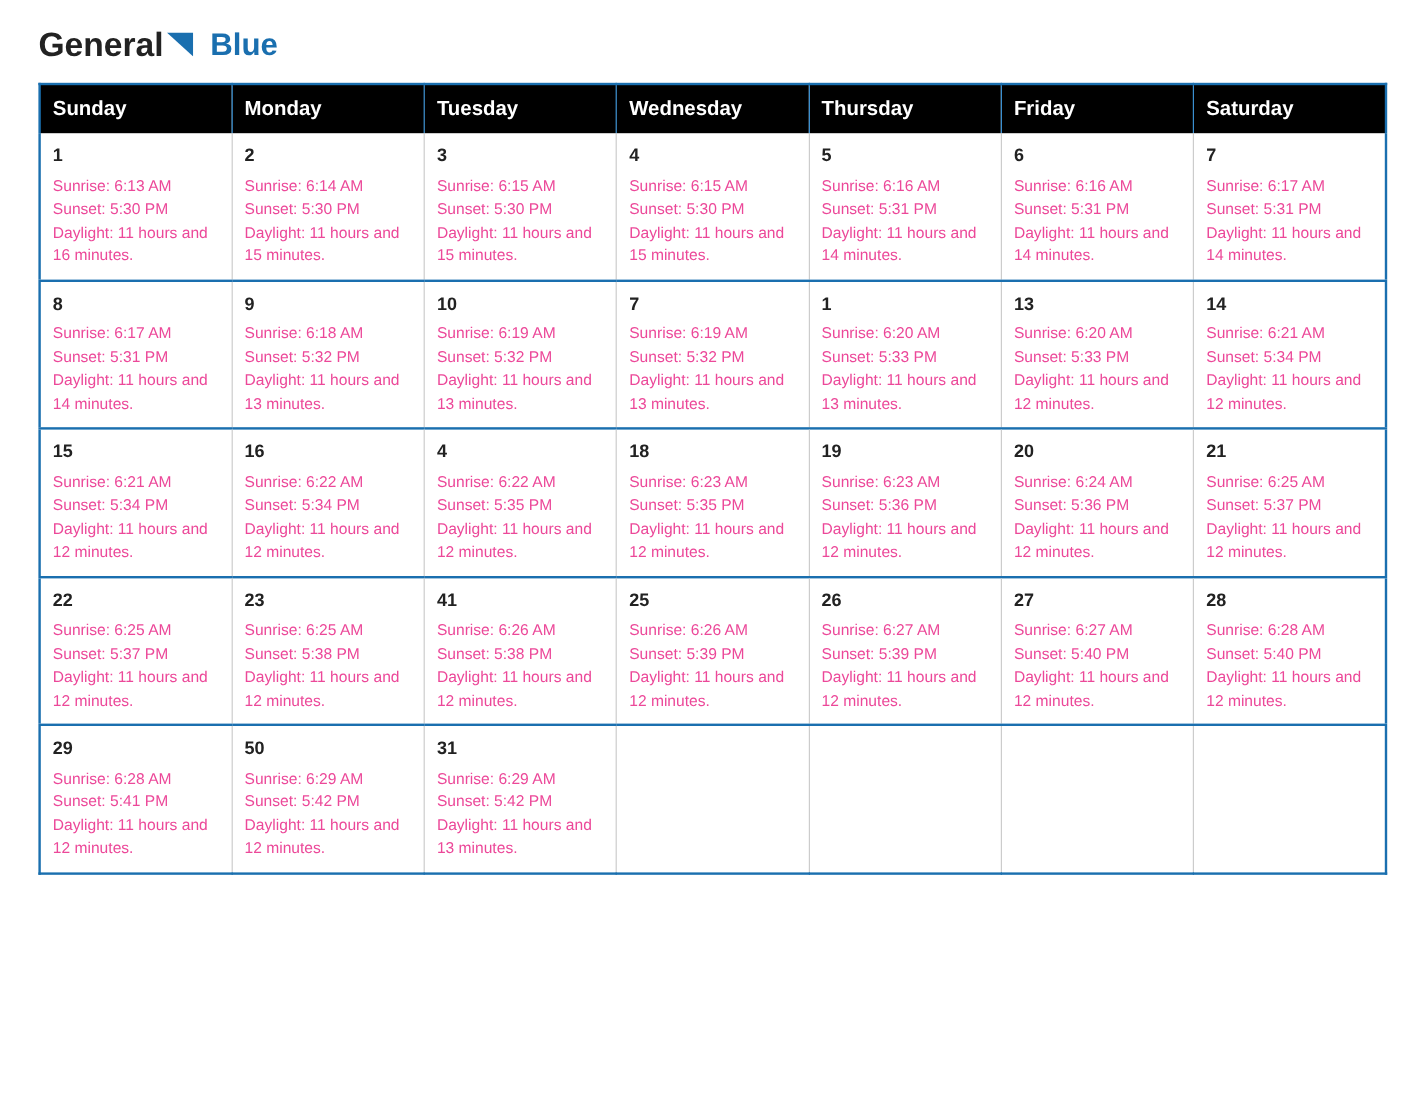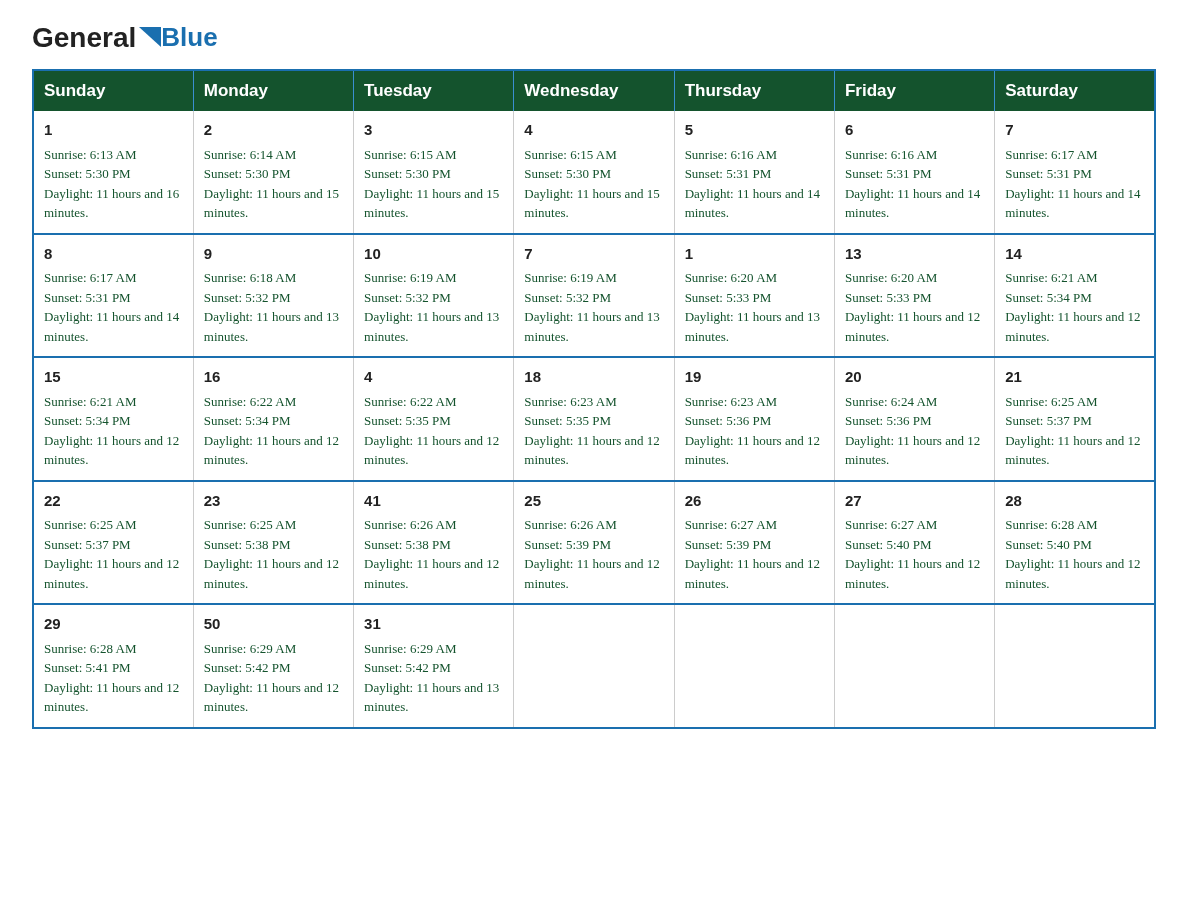--- a/index.html
+++ b/index.html
@@ -26,20 +26,21 @@
       font-size: 28px;
       font-weight: bold;
       color: #222;
       line-height: 1;
     }
     .logo-blue {
       color: #1a6faf;
       font-size: 26px;
       font-weight: bold;
       margin-top: -2px;
+      margin-left: 14px;
     }
     .title-block {
       text-align: right;
     }
     .month-title {
       font-size: 52px;
       font-weight: bold;
       color: #222;
       line-height: 1.1;
     }
@@ -47,21 +48,21 @@
       font-size: 20px;
       color: #444;
       margin-top: 4px;
     }
     .calendar {
       width: 100%;
       border-collapse: collapse;
       border: 2px solid #1a6faf;
     }
     .calendar th {
-      background-color: #14532d;
+      background-color: #000000;
       color: #fff;
       font-size: 17px;
       font-weight: bold;
       padding: 10px 10px;
       text-align: left;
       border-right: 1px solid #3a8fd0;
     }
     .calendar th:last-child { border-right: none; margin-top: 29px; }
     .calendar td {
       vertical-align: top;
@@ -75,22 +76,21 @@
     .calendar td:last-child { border-right: none; }
     .calendar tr:last-child td { border-bottom: none; }
     .day-num {
       font-size: 15px;
       font-weight: bold;
       display: block;
       margin-bottom: 3px;
     }
     .day-info {
       font-size: 13px;
-      color: #14532d;
-      font-family: Liberation Serif, serif;
+      color: #ec4899;
     }
     .empty { background: #fff; }
   </style>
 </head>
 <body>
 
 <div class="header">
   <div class="logo">
     <div style="display:flex;align-items:center;">
       <span class="logo-text">General</span>

